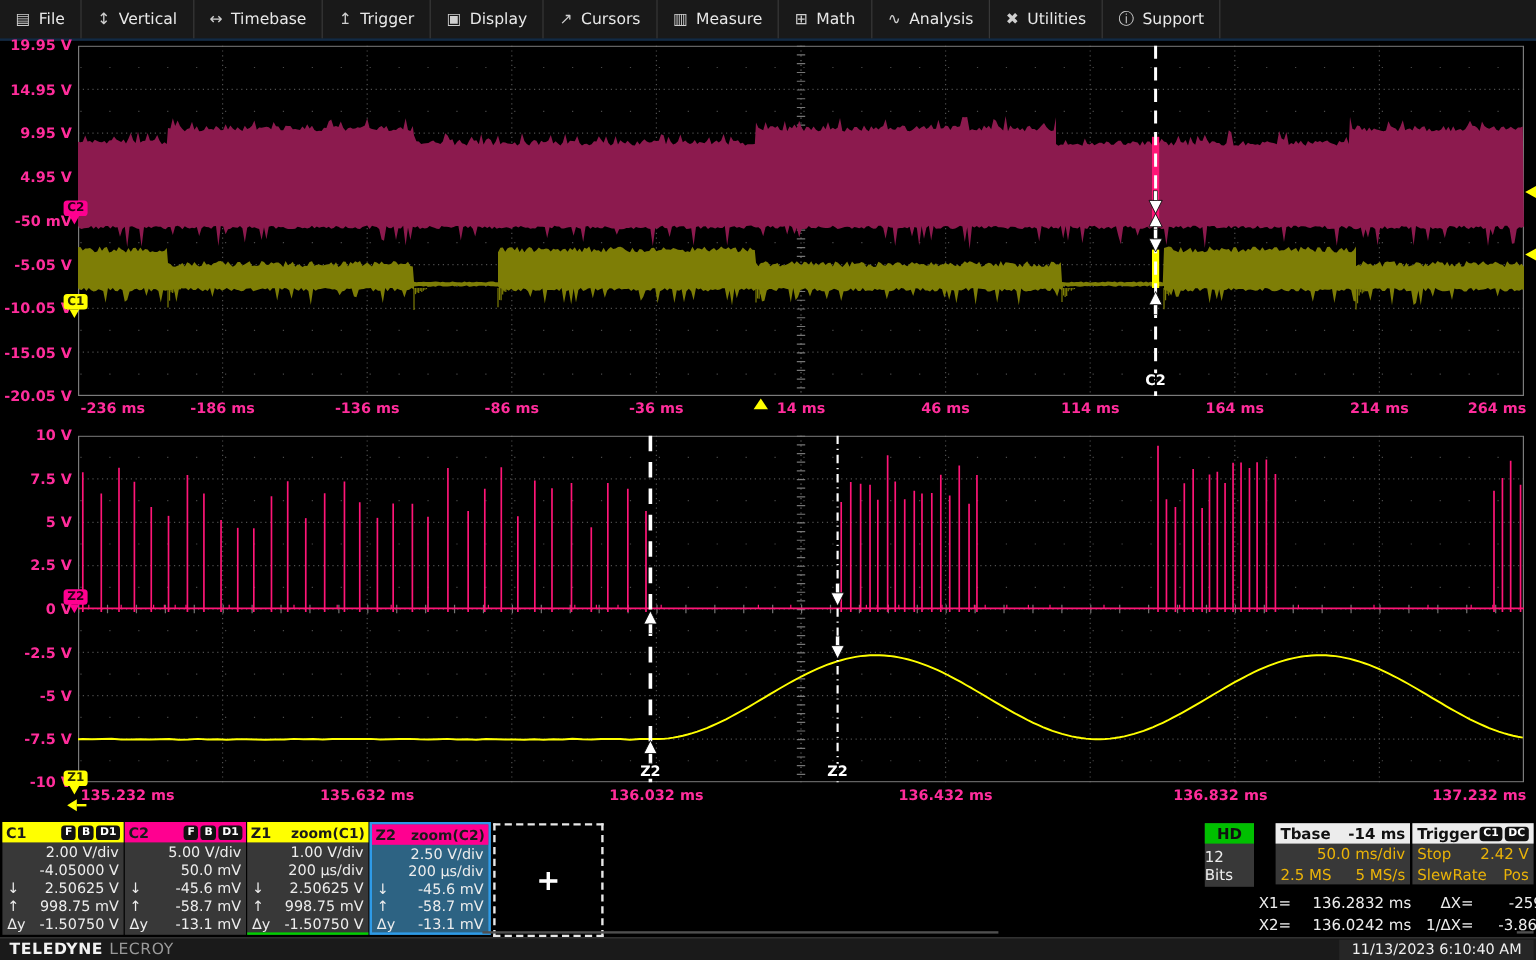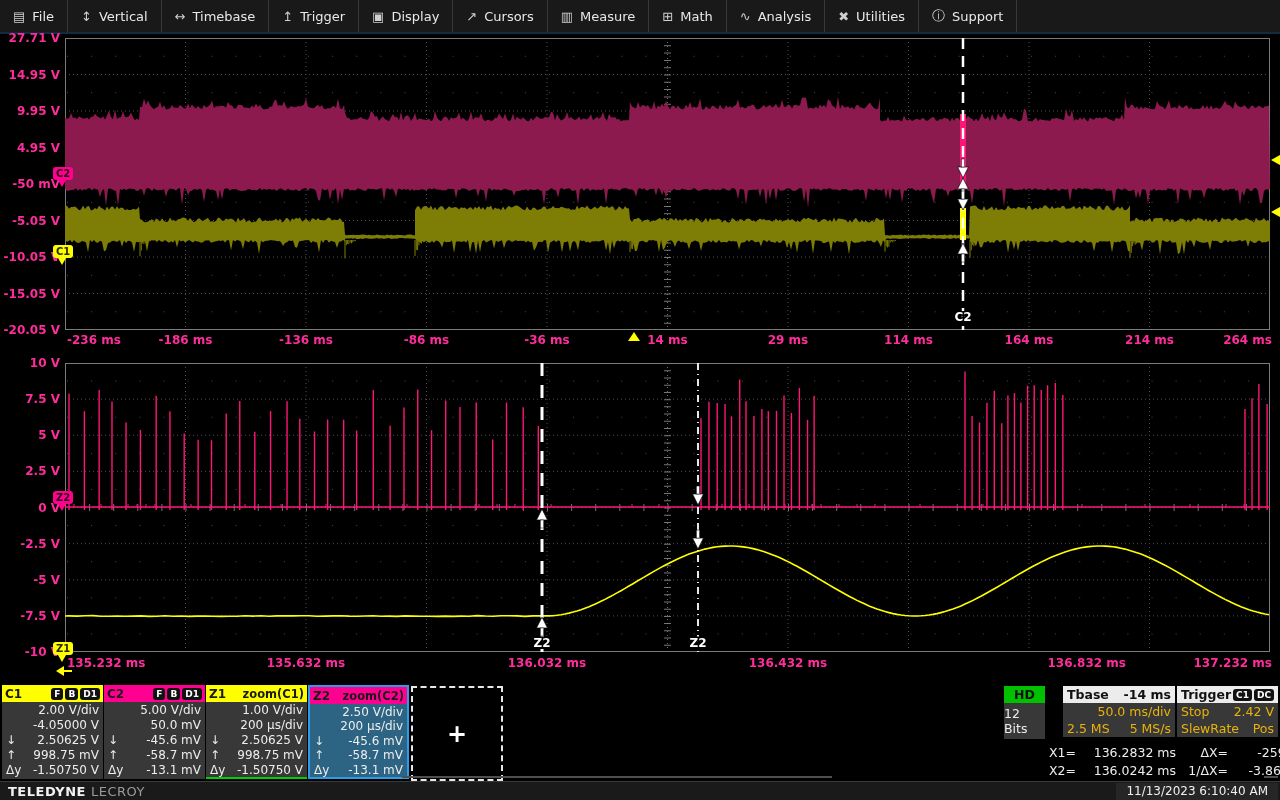--- a/index.html
+++ b/index.html
@@ -387,21 +387,21 @@
         <line x1="633" y1="0" x2="633" y2="289" stroke="#fff" stroke-width="1.8" stroke-dasharray="7 4 1 4"></line>
         <polygon points="627.5,131 638.5,131 633,142" fill="#fff" stroke="#000" stroke-width="0.7"></polygon>
         <rect x="631.3" y="123" width="3.4" height="8" fill="#fff" stroke="#000" stroke-width="0.5"></rect>
         <polygon points="627.5,175.04174394159958 638.5,175.04174394159958 633,186.04174394159958" fill="#fff" stroke="#000" stroke-width="0.7"></polygon>
         <rect x="631.3" y="167.04174394159958" width="3.4" height="8" fill="#fff" stroke="#000" stroke-width="0.5"></rect>
         <text x="633" y="284" text-anchor="middle" fill="#fff" font-size="12" font-weight="bold" stroke="#000" stroke-width="3" paint-order="stroke" font-family="DejaVu Sans, Liberation Sans, sans-serif">Z2</text>
       </g>
     </svg>
 
   <div id="gen">
-      <div class="ylab" style="top: 31px;">27.71 V</div>
+      <div class="ylab" style="top: 31px;">19.95 V</div>
       <div class="ylab" style="top: 67.5px;">14.95 V</div>
       <div class="ylab" style="top: 104px;">9.95 V</div>
       <div class="ylab" style="top: 140.5px;">4.95 V</div>
       <div class="ylab" style="top: 177px;">-50 mV</div>
       <div class="ylab" style="top: 213.5px;">-5.05 V</div>
       <div class="ylab" style="top: 250px;">-10.05 V</div>
       <div class="ylab" style="top: 286.5px;">-15.05 V</div>
       <div class="ylab" style="top: 323px;">-20.05 V</div>
       <div class="ylab" style="top: 356px;">10 V</div>
       <div class="ylab" style="top: 392.125px;">7.5 V</div>
@@ -411,30 +411,30 @@
       <div class="ylab" style="top: 536.625px;">-2.5 V</div>
       <div class="ylab" style="top: 572.75px;">-5 V</div>
       <div class="ylab" style="top: 608.875px;">-7.5 V</div>
       <div class="ylab" style="top: 645px;">-10 V</div>
       <div class="xlab" style="left: 67px; text-align: left; top: 333px;">-236 ms</div>
       <div class="xlab" style="left: 140.5px; top: 333px;">-186 ms</div>
       <div class="xlab" style="left: 261px; top: 333px;">-136 ms</div>
       <div class="xlab" style="left: 381.5px; top: 333px;">-86 ms</div>
       <div class="xlab" style="left: 502px; top: 333px;">-36 ms</div>
       <div class="xlab" style="left: 622.5px; top: 333px;">14 ms</div>
-      <div class="xlab" style="left: 743px; top: 333px;">29 ms</div>
+      <div class="xlab" style="left: 743px; top: 333px;">46 ms</div>
       <div class="xlab" style="left: 863.5px; top: 333px;">114 ms</div>
       <div class="xlab" style="left: 984px; top: 333px;">164 ms</div>
       <div class="xlab" style="left: 1104.5px; top: 333px;">214 ms</div>
       <div class="xlab" style="left: 1182px; text-align: right; top: 333px;">264 ms</div>
       <div class="xlab" style="left: 67px; text-align: left; top: 656px;">135.232 ms</div>
       <div class="xlab" style="left: 261px; top: 656px;">135.632 ms</div>
       <div class="xlab" style="left: 502px; top: 656px;">136.032 ms</div>
       <div class="xlab" style="left: 743px; top: 656px;">136.432 ms</div>
-      <div class="xlab" style="left: 1036px; top: 656px; text-align: right;">136.832 ms</div>
+      <div class="xlab" style="left: 972px; top: 656px;">136.832 ms</div>
       <div class="xlab" style="left: 1182px; text-align: right; top: 656px;">137.232 ms</div>
     </div>
 
   <div class="chan pink" style="left:53px;top:167px">C2</div>
   <div class="ctri pink" style="left:58px;top:180px"></div>
   <div class="chan yel" style="left:53px;top:245px">C1</div>
   <div class="ctri yel" style="left:58px;top:258px"></div>
   <div class="chan pink" style="left:53px;top:491px">Z2</div>
   <div class="ctri pink" style="left:58px;top:504px"></div>
   <div class="chan yel" style="left:53px;top:642px">Z1</div>

